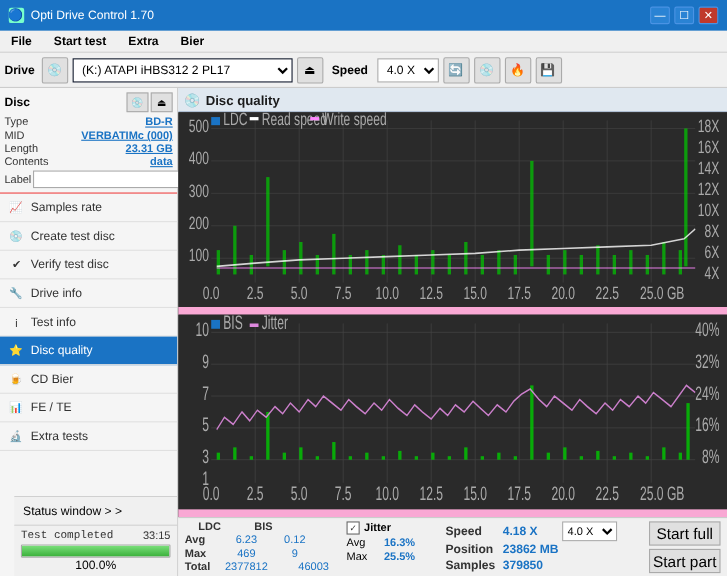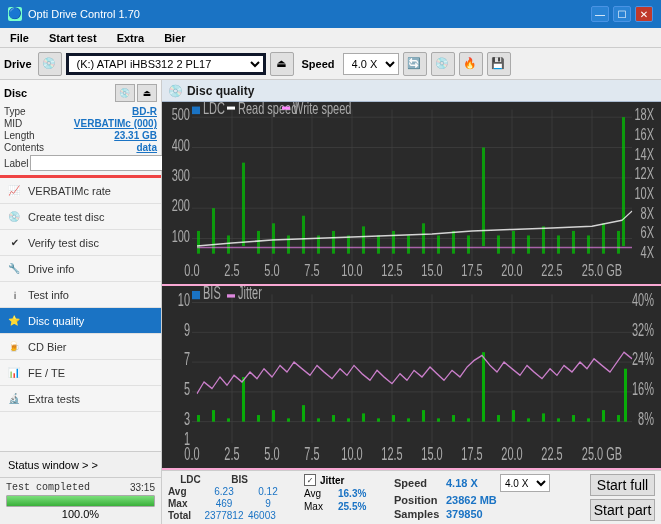--- a/index.html
+++ b/index.html
@@ -43,21 +43,21 @@
       background: #f0f0f0;
       height: 32px;
       display: flex;
       align-items: center;
       padding: 0 4px;
       border-bottom: 1px solid #ccc;
       gap: 4px;
     }
     .toolbar-label { font-size: 11px; font-weight: bold; margin-right: 2px; }
     .toolbar-select {
-      height: 22px; border: 3px solid #0f172a; background: white;
+      height: 22px; border: 1px solid #0f172a; background: white;
       padding: 0 4px; font-size: 11px; min-width: 200px;
     }
     .toolbar-btn {
       height: 24px; width: 24px; background: #e0e0e0; border: 1px solid #aaa;
       display: flex; align-items: center; justify-content: center; cursor: pointer; border-radius: 2px;
     }
     .speed-label { font-size: 11px; font-weight: bold; margin: 0 4px; }
     .speed-select { height: 22px; border: 1px solid #aaa; background: white; padding: 0 4px; font-size: 11px; min-width: 55px; }
 
     
@@ -70,21 +70,21 @@
     .sidebar {
       width: 162px;
       background: #f5f5f5;
       border-right: 1px solid #ccc;
       display: flex;
       flex-direction: column;
       flex-shrink: 0;
     }
     .sidebar-disc-section {
       padding: 4px;
-      border-bottom: 3px solid #ef4444;
+      border-bottom: 1px solid #ef4444;
     }
     .disc-header {
       display: flex;
       align-items: center;
       justify-content: space-between;
       margin-bottom: 4px;
     }
     .disc-eject-btn {
       width: 20px; height: 18px; background: #e0e0e0; border: 1px solid #aaa;
       display: flex; align-items: center; justify-content: center; cursor: pointer; font-size: 9px;
@@ -117,20 +117,21 @@
     .nav-item-icon {
       width: 14px; height: 14px;
       display: flex; align-items: center; justify-content: center;
       font-size: 10px;
     }
 
     
     .sidebar-bottom {
       margin-top: auto;
       border-top: 1px solid #ccc;
+      margin-left: 13px;
     }
     .status-window-btn {
       height: 26px;
       display: flex;
       align-items: center;
       padding: 0 8px;
       gap: 4px;
       cursor: pointer;
       font-size: 11px;
       background: #f0f0f0;
@@ -177,21 +178,21 @@
     .charts-container {
       flex: 1;
       display: flex;
       flex-direction: column;
       background: #2a2a2a;
       position: relative;
     }
     .chart-upper, .chart-lower {
       flex: 1;
       position: relative;
-      border-bottom: 2px solid #f9a8d4;
+      border-bottom: 7px solid #f9a8d4;
     }
     .chart-svg { width: 100%; height: 100%; }
 
     
     .stats-area {
       background: #f0f0f0;
       border-top: 1px solid #ccc;
       padding: 3px 6px;
       display: flex;
       gap: 8px;
@@ -290,21 +291,21 @@
       </div>
       <div class="disc-label-row">
         <span class="disc-field-label">Label</span>
         <input class="disc-label-input" type="text" placeholder="" style="">
         <div class="disc-label-btn">✎</div>
       </div>
     </div>
 
     <div class="nav-item">
       <span class="nav-item-icon">📈</span>
-      <span>VERBATIMc rate</span>
+      <span>Samples rate</span>
     </div>
     <div class="nav-item">
       <span class="nav-item-icon">💿</span>
       <span>Create test disc</span>
     </div>
     <div class="nav-item">
       <span class="nav-item-icon">✔</span>
       <span>Verify test disc</span>
     </div>
     <div class="nav-item">
@@ -553,21 +554,21 @@
           <span class="stats-cell blue" style="min-width:40px;text-align:center;">0.12</span>
         </div>
         <div class="stats-row">
           <span class="stats-label">Max</span>
           <span class="stats-cell blue" style="min-width:40px;text-align:center;">469</span>
           <span class="stats-cell blue" style="min-width:40px;text-align:center;">9</span>
         </div>
         <div class="stats-row">
           <span class="stats-label">Total</span>
           <span class="stats-cell blue" style="min-width:40px;text-align:center;">2377812</span>
-          <span class="stats-cell blue" style="min-width:40px;text-align:left;">46003</span>
+          <span class="stats-cell blue" style="min-width:40px;text-align:right;margin-left:11px;">46003</span>
         </div>
       </div>
 
       <div class="jitter-section" style="margin-left:8px;">
         <div class="jitter-row">
           <div class="checkbox-icon">✓</div>
           <span class="jitter-label">Jitter</span>
         </div>
         <div class="jitter-row">
           <span style="font-size:10px;min-width:30px;">Avg</span>

